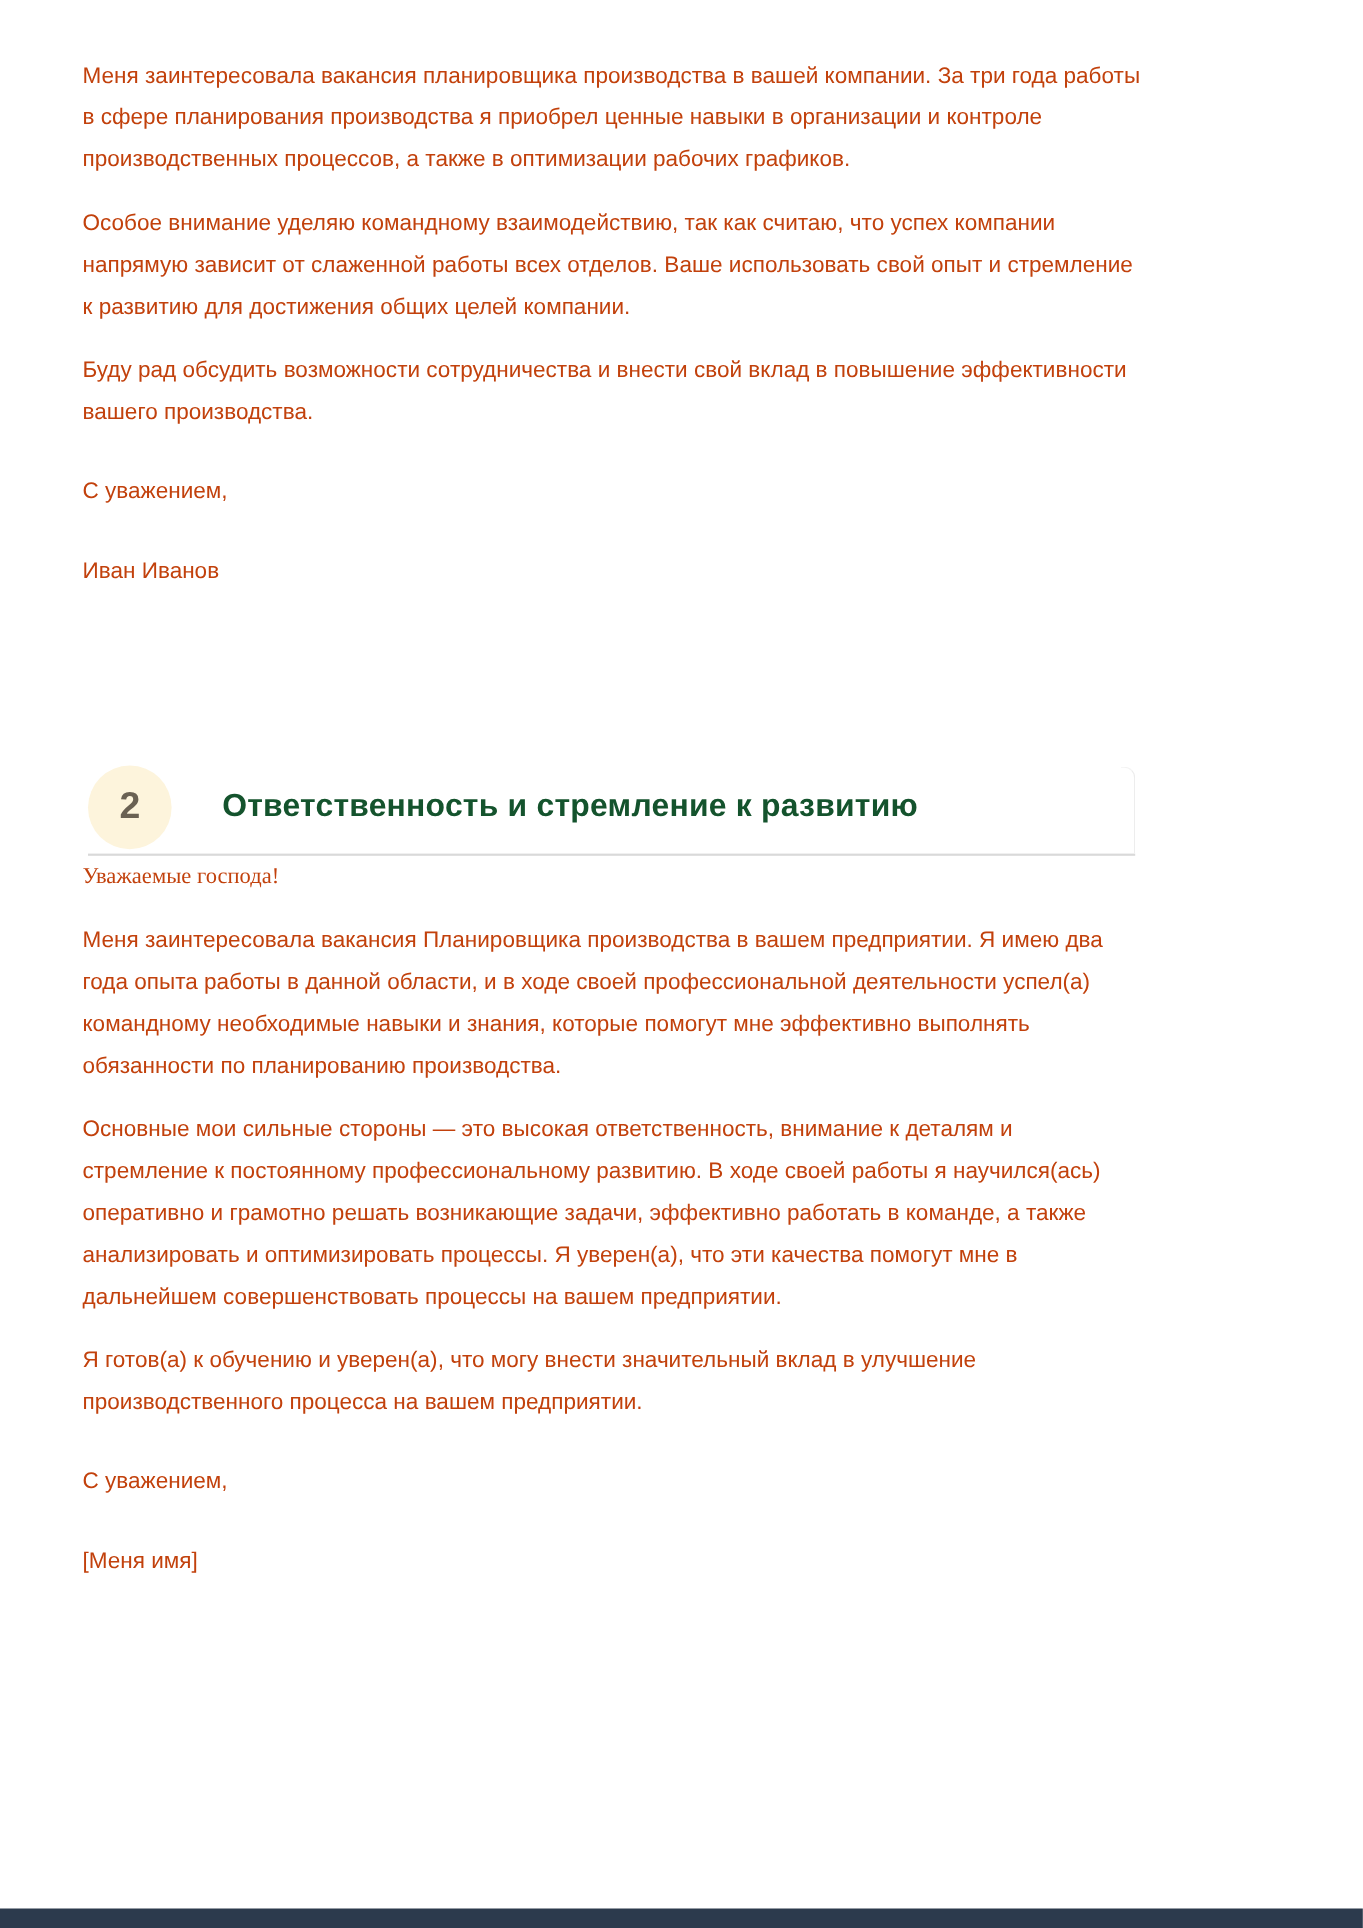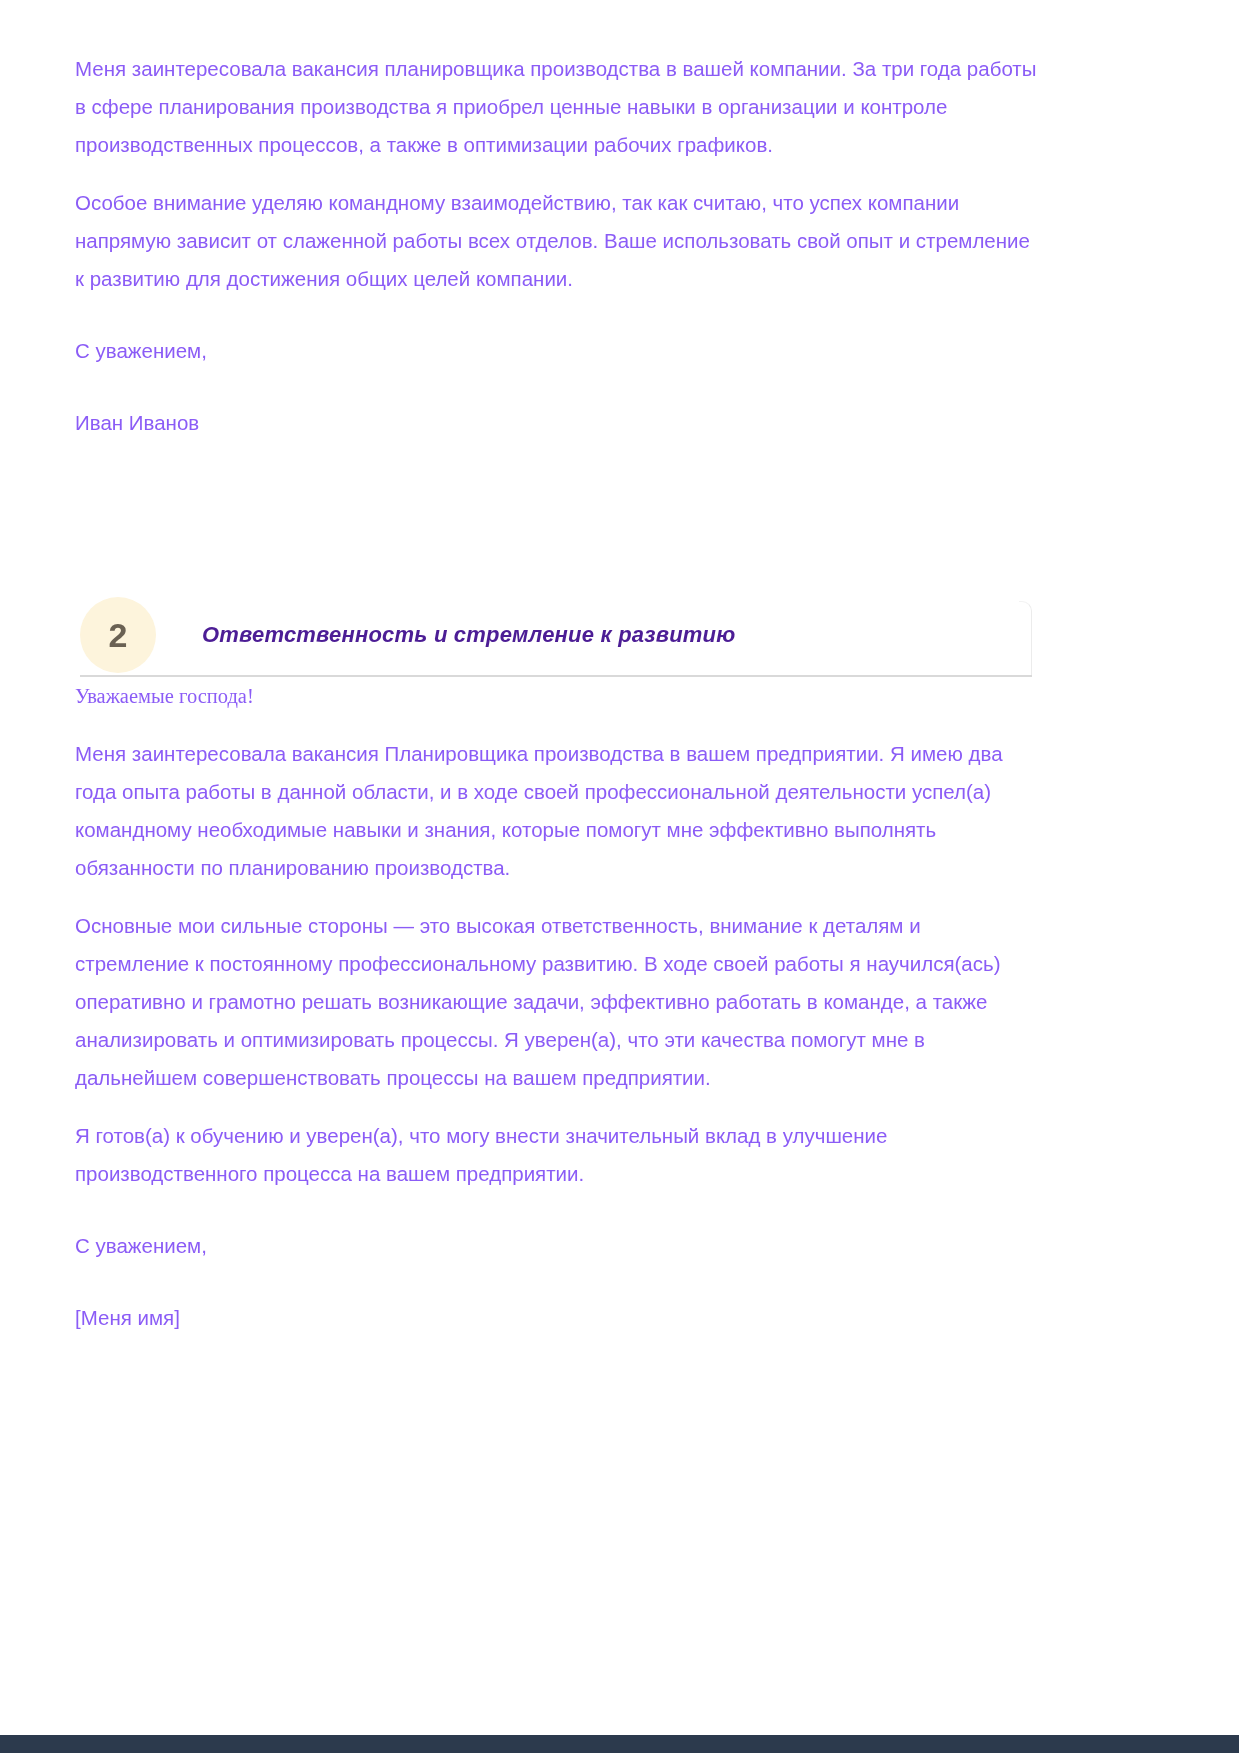--- a/index.html
+++ b/index.html
@@ -16,21 +16,21 @@
     -webkit-font-smoothing: antialiased;
   }
   .content {
     padding-top: 50px;
   }
   .letter {
     width: 962px;
     margin-left: 75px;
     font-size: 20.5px;
     line-height: 38px;
-    color: #8b5cf6;
+    color: #c2410c;
   }
   .letter p {
     margin: 0 0 20px 0;
   }
   .signature-block {
     margin-top: 0;
   }
   .signature-block div {
     line-height: 38px;
     margin-top: 34px;
@@ -65,25 +65,24 @@
     color: #6a6153;
     font-size: 34px;
     font-weight: 600;
     display: flex;
     align-items: center;
     justify-content: center;
     flex: 0 0 auto;
   }
   .section-title {
     margin-left: 46px;
-    font-size: 22px;
+    font-size: 29px;
     font-weight: 700;
-    color: #4c1d95;
+    color: #14532d;
     letter-spacing: 0.2px;
-    font-style: italic;
   }
   .greeting {
     margin-top: 42px;
     font-family: Liberation Serif, serif;
   }
   
   .footer-bar {
     position: absolute;
     left: 0;
     bottom: 0;
@@ -93,20 +92,21 @@
   }
 </style>
 </head>
 <body>
 
 <div class="content">
 
   <div class="letter">
     <p>Меня заинтересовала вакансия планировщика производства в вашей компании. За три года работы в сфере планирования производства я приобрел ценные навыки в организации и контроле производственных процессов, а также в оптимизации рабочих графиков.</p>
     <p>Особое внимание уделяю командному взаимодействию, так как считаю, что успех компании напрямую зависит от слаженной работы всех отделов. Ваше использовать свой опыт и стремление к развитию для достижения общих целей компании.</p>
+    <p>Буду рад обсудить возможности сотрудничества и внести свой вклад в повышение эффективности вашего производства.</p>
     <div class="signature-block">
       <div>С уважением,</div>
       <div>Иван Иванов</div>
     </div>
   </div>
 
   <div class="section-header">
     <div class="section-corner"></div>
     <div class="section-badge">2</div>
     <h2 class="section-title">Ответственность и стремление к развитию</h2>

